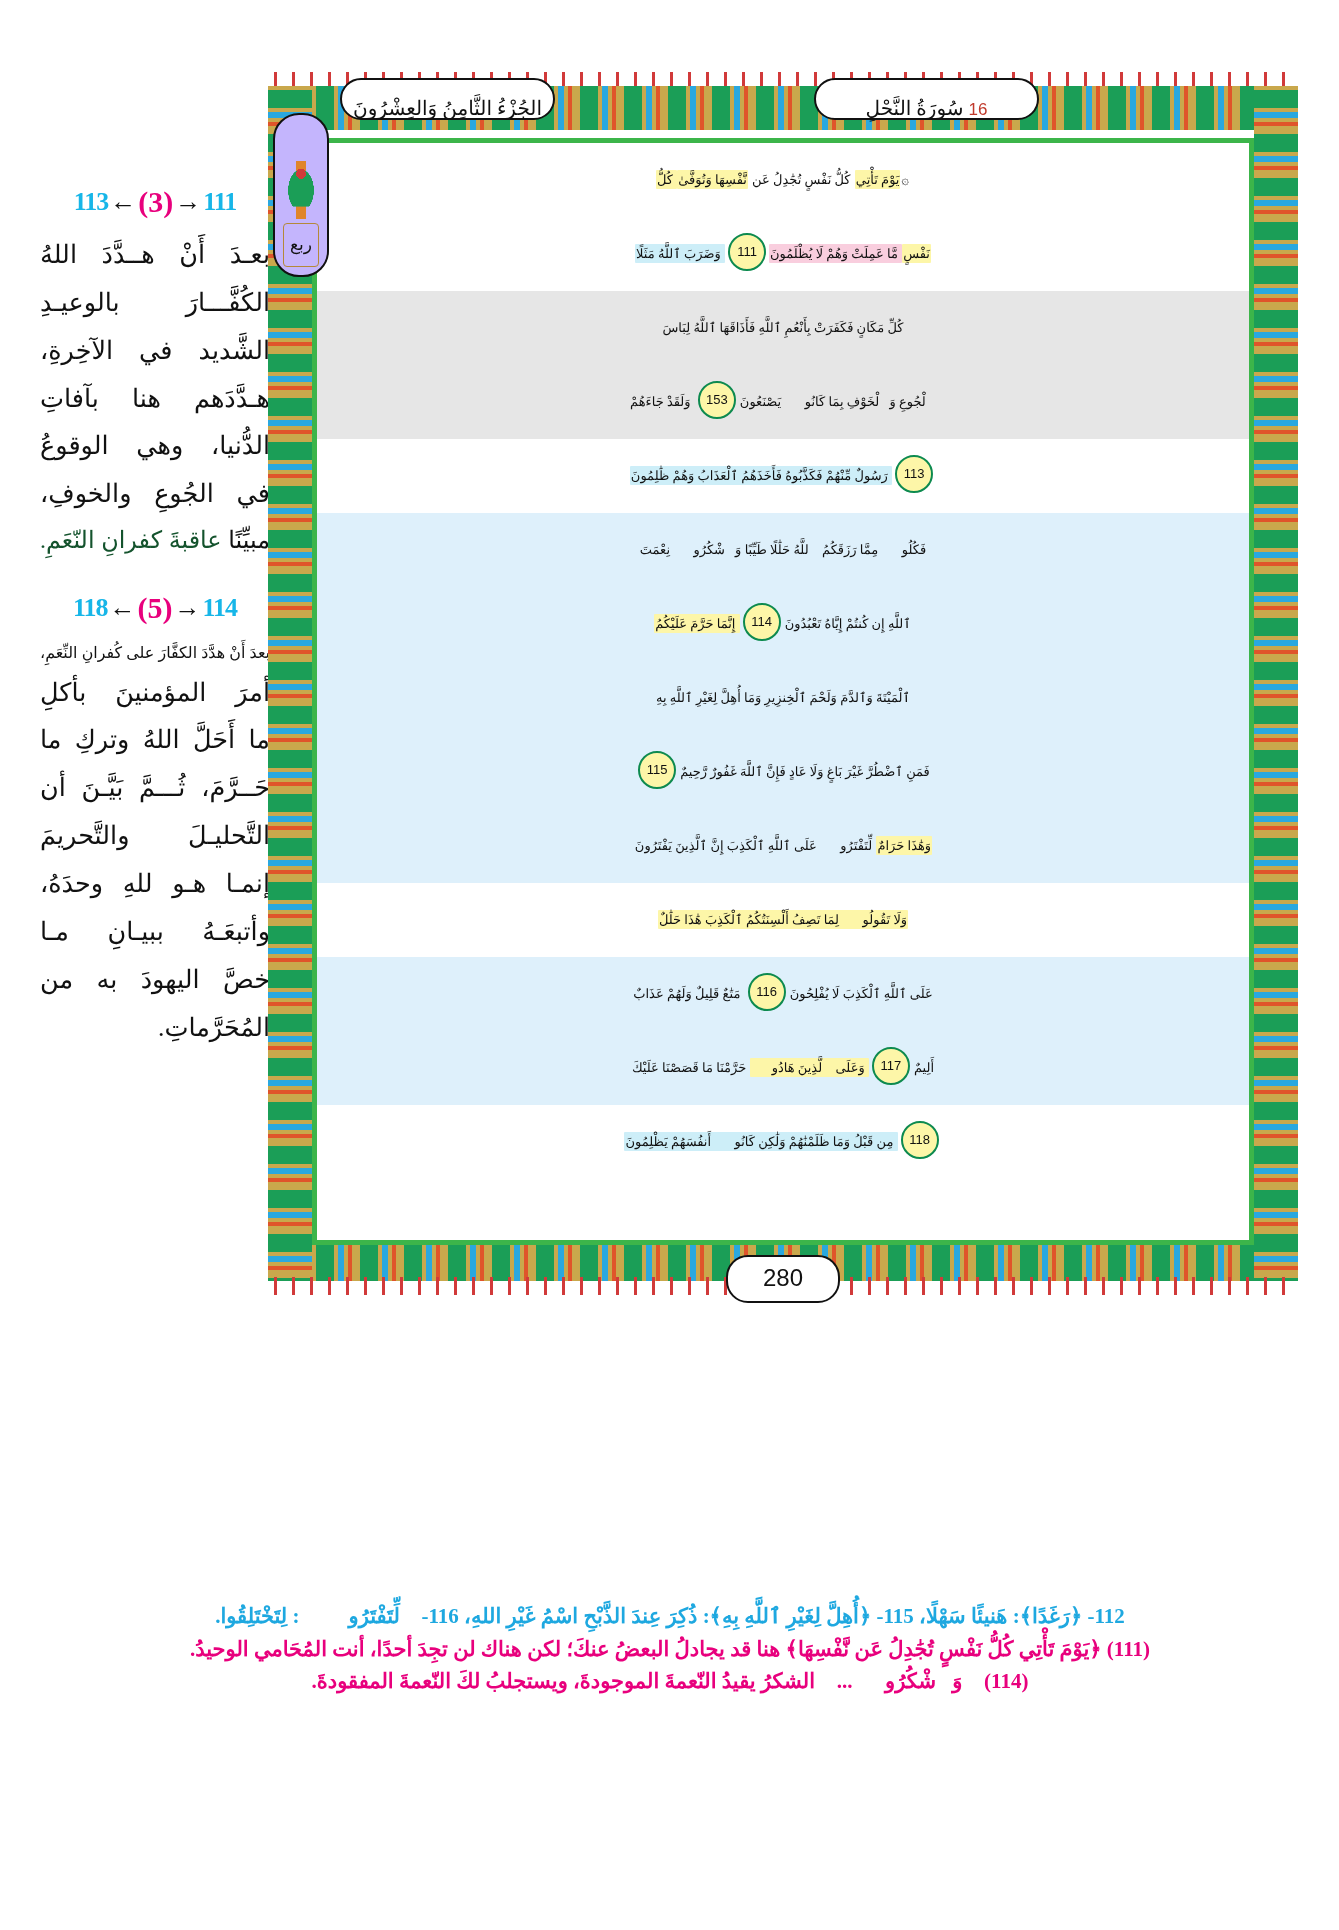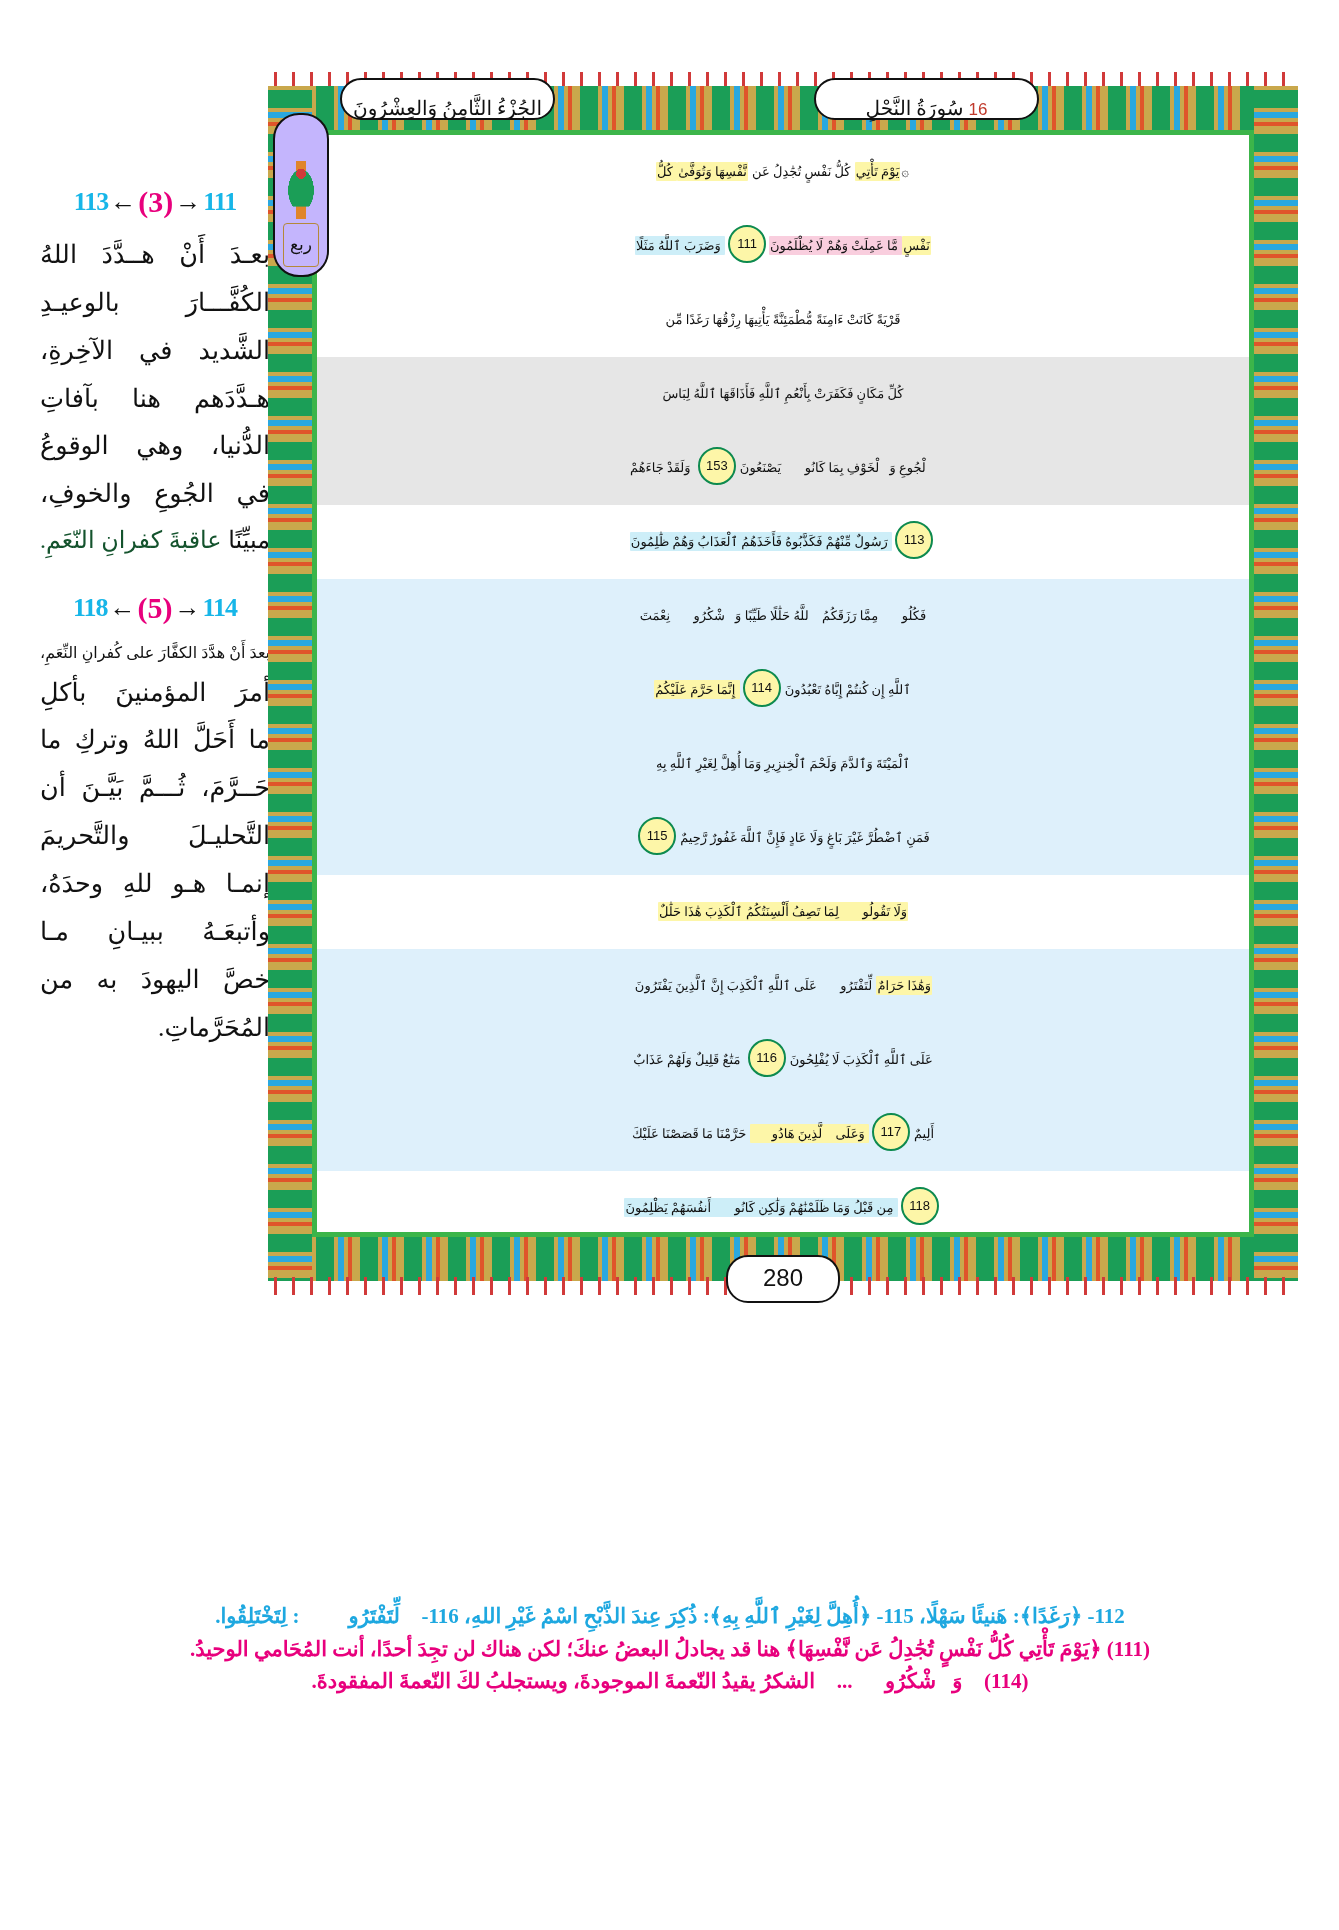--- a/index.html
+++ b/index.html
@@ -70,21 +70,21 @@
   .orn-v.right{right:0;}
   .orn-teeth{
     position:absolute;left:0;width:1030px;height:18px;
     background:repeating-linear-gradient(90deg,
       transparent 0 6px,#d13a3a 6px 9px,transparent 9px 18px);
   }
   .orn-teeth.t{top:-14px;}
   .orn-teeth.b{bottom:-14px;transform:scaleY(-1);}
 
   #inner{
-    position:absolute;left:44px;top:44px;
+    position:absolute;left:44px;top:52px;
     width:942px;height:1107px;
     border:5px solid #3cb54a;
     background:#ffffff;
     box-sizing:border-box;
     overflow:hidden;
   }
 
   
   .qline{
     height:74px;line-height:74px;direction:rtl;white-space:nowrap;
@@ -216,30 +216,29 @@
     <div class="orn-teeth t"></div>
     <div class="orn-h top"></div>
     <div class="orn-h bot"></div>
     <div class="orn-v left"></div>
     <div class="orn-v right"></div>
     <div class="orn-teeth b"></div>
 
     <div id="inner">
         <div class="qline " id="line-1" style="font-size: 13px;"><span class="seg hl-none">۞</span><span class="seg hl-yellow">يَوْمَ تَأْتِي</span><span class="seg hl-none"> كُلُّ نَفْسٍ تُجَٰدِلُ عَن </span><span class="seg hl-yellow">نَّفْسِهَا وَتُوَفَّىٰ</span><span class="seg hl-yellow"> كُلُّ</span></div>
         <div class="qline " id="line-2" style="font-size: 13px;"><span class="seg hl-yellow">نَفْسٍ</span><span class="seg hl-pink"> مَّا عَمِلَتْ وَهُمْ لَا يُظْلَمُونَ</span><span class="ayah">111</span><span class="seg hl-cyan"> وَضَرَبَ ٱللَّهُ مَثَلًا</span></div>
-        <div class="qline " id="line-3" style="font-size: 13px;"><span class="seg hl-none">قَرْيَةً كَانَتْ ءَامِنَةً مُّطْمَئِنَّةً يَأْتِيهَا رِزْقُهَا رَغَدًا مِّن</span></div>
         <div class="qline rowbg-grey" id="line-4" style="font-size: 13px;"><span class="seg hl-none">كُلِّ مَكَانٍ فَكَفَرَتْ بِأَنْعُمِ ٱللَّهِ فَأَذَاقَهَا ٱللَّهُ لِبَاسَ</span></div>
         <div class="qline rowbg-grey" id="line-5" style="font-size: 13px;"><span class="seg hl-none">ٱلْجُوعِ وَٱلْخَوْفِ بِمَا كَانُوا۟ يَصْنَعُونَ</span><span class="ayah">153</span><span class="seg hl-none"> وَلَقَدْ جَاءَهُمْ</span></div>
         <div class="qline " id="line-6" style="font-size: 13px;"><span class="ayah">113</span><span class="seg hl-cyan"> رَسُولٌ مِّنْهُمْ فَكَذَّبُوهُ فَأَخَذَهُمُ ٱلْعَذَابُ وَهُمْ ظَٰلِمُونَ</span></div>
         <div class="qline rowbg-lblue" id="line-7" style="font-size: 13px;"><span class="seg hl-none">فَكُلُوا۟ مِمَّا رَزَقَكُمُ ٱللَّهُ حَلَٰلًا طَيِّبًا وَٱشْكُرُوا۟ نِعْمَتَ</span></div>
         <div class="qline rowbg-lblue" id="line-8" style="font-size: 13px;"><span class="seg hl-none">ٱللَّهِ إِن كُنتُمْ إِيَّاهُ تَعْبُدُونَ</span><span class="ayah">114</span><span class="seg hl-yellow"> إِنَّمَا حَرَّمَ عَلَيْكُمُ</span></div>
         <div class="qline rowbg-lblue" id="line-9" style="font-size: 13px;"><span class="seg hl-none">ٱلْمَيْتَةَ وَٱلدَّمَ وَلَحْمَ ٱلْخِنزِيرِ وَمَا أُهِلَّ لِغَيْرِ ٱللَّهِ بِهِ</span></div>
         <div class="qline rowbg-lblue" id="line-10" style="font-size: 13px;"><span class="seg hl-none">فَمَنِ ٱضْطُرَّ غَيْرَ بَاغٍ وَلَا عَادٍ فَإِنَّ ٱللَّهَ غَفُورٌ رَّحِيمٌ</span><span class="ayah">115</span></div>
+        <div class="qline rowbg-lblue" id="line-12" style="font-size: 13px;"><span class="seg hl-yellow">وَهَٰذَا حَرَامٌ</span><span class="seg hl-none"> لِّتَفْتَرُوا۟ عَلَى ٱللَّهِ ٱلْكَذِبَ إِنَّ ٱلَّذِينَ يَفْتَرُونَ</span></div>
         <div class="qline " id="line-11" style="font-size: 13px;"><span class="seg hl-yellow">وَلَا تَقُولُوا۟ لِمَا تَصِفُ أَلْسِنَتُكُمُ ٱلْكَذِبَ هَٰذَا حَلَٰلٌ</span></div>
-        <div class="qline rowbg-lblue" id="line-12" style="font-size: 13px;"><span class="seg hl-yellow">وَهَٰذَا حَرَامٌ</span><span class="seg hl-none"> لِّتَفْتَرُوا۟ عَلَى ٱللَّهِ ٱلْكَذِبَ إِنَّ ٱلَّذِينَ يَفْتَرُونَ</span></div>
         <div class="qline rowbg-lblue" id="line-13" style="font-size: 13px;"><span class="seg hl-none">عَلَى ٱللَّهِ ٱلْكَذِبَ لَا يُفْلِحُونَ</span><span class="ayah">116</span><span class="seg hl-none"> مَتَٰعٌ قَلِيلٌ وَلَهُمْ عَذَابٌ</span></div>
         <div class="qline rowbg-lblue" id="line-14" style="font-size: 13px;"><span class="seg hl-none">أَلِيمٌ</span><span class="ayah">117</span><span class="seg hl-yellow"> وَعَلَى ٱلَّذِينَ هَادُوا۟</span><span class="seg hl-none"> حَرَّمْنَا مَا قَصَصْنَا عَلَيْكَ</span></div>
         <div class="qline " id="line-15" style="font-size: 13px;"><span class="ayah">118</span><span class="seg hl-cyan"> مِن قَبْلُ وَمَا ظَلَمْنَٰهُمْ وَلَٰكِن كَانُوا۟ أَنفُسَهُمْ يَظْلِمُونَ</span></div>
       </div>
 
     <div id="pagenum">280</div>
   </div>
 
   <div class="cartouche" id="hizb-cart">الجُزْءُ الثَّامِنُ وَالعِشْرُونَ</div>
   <div class="cartouche" id="surah-cart">

